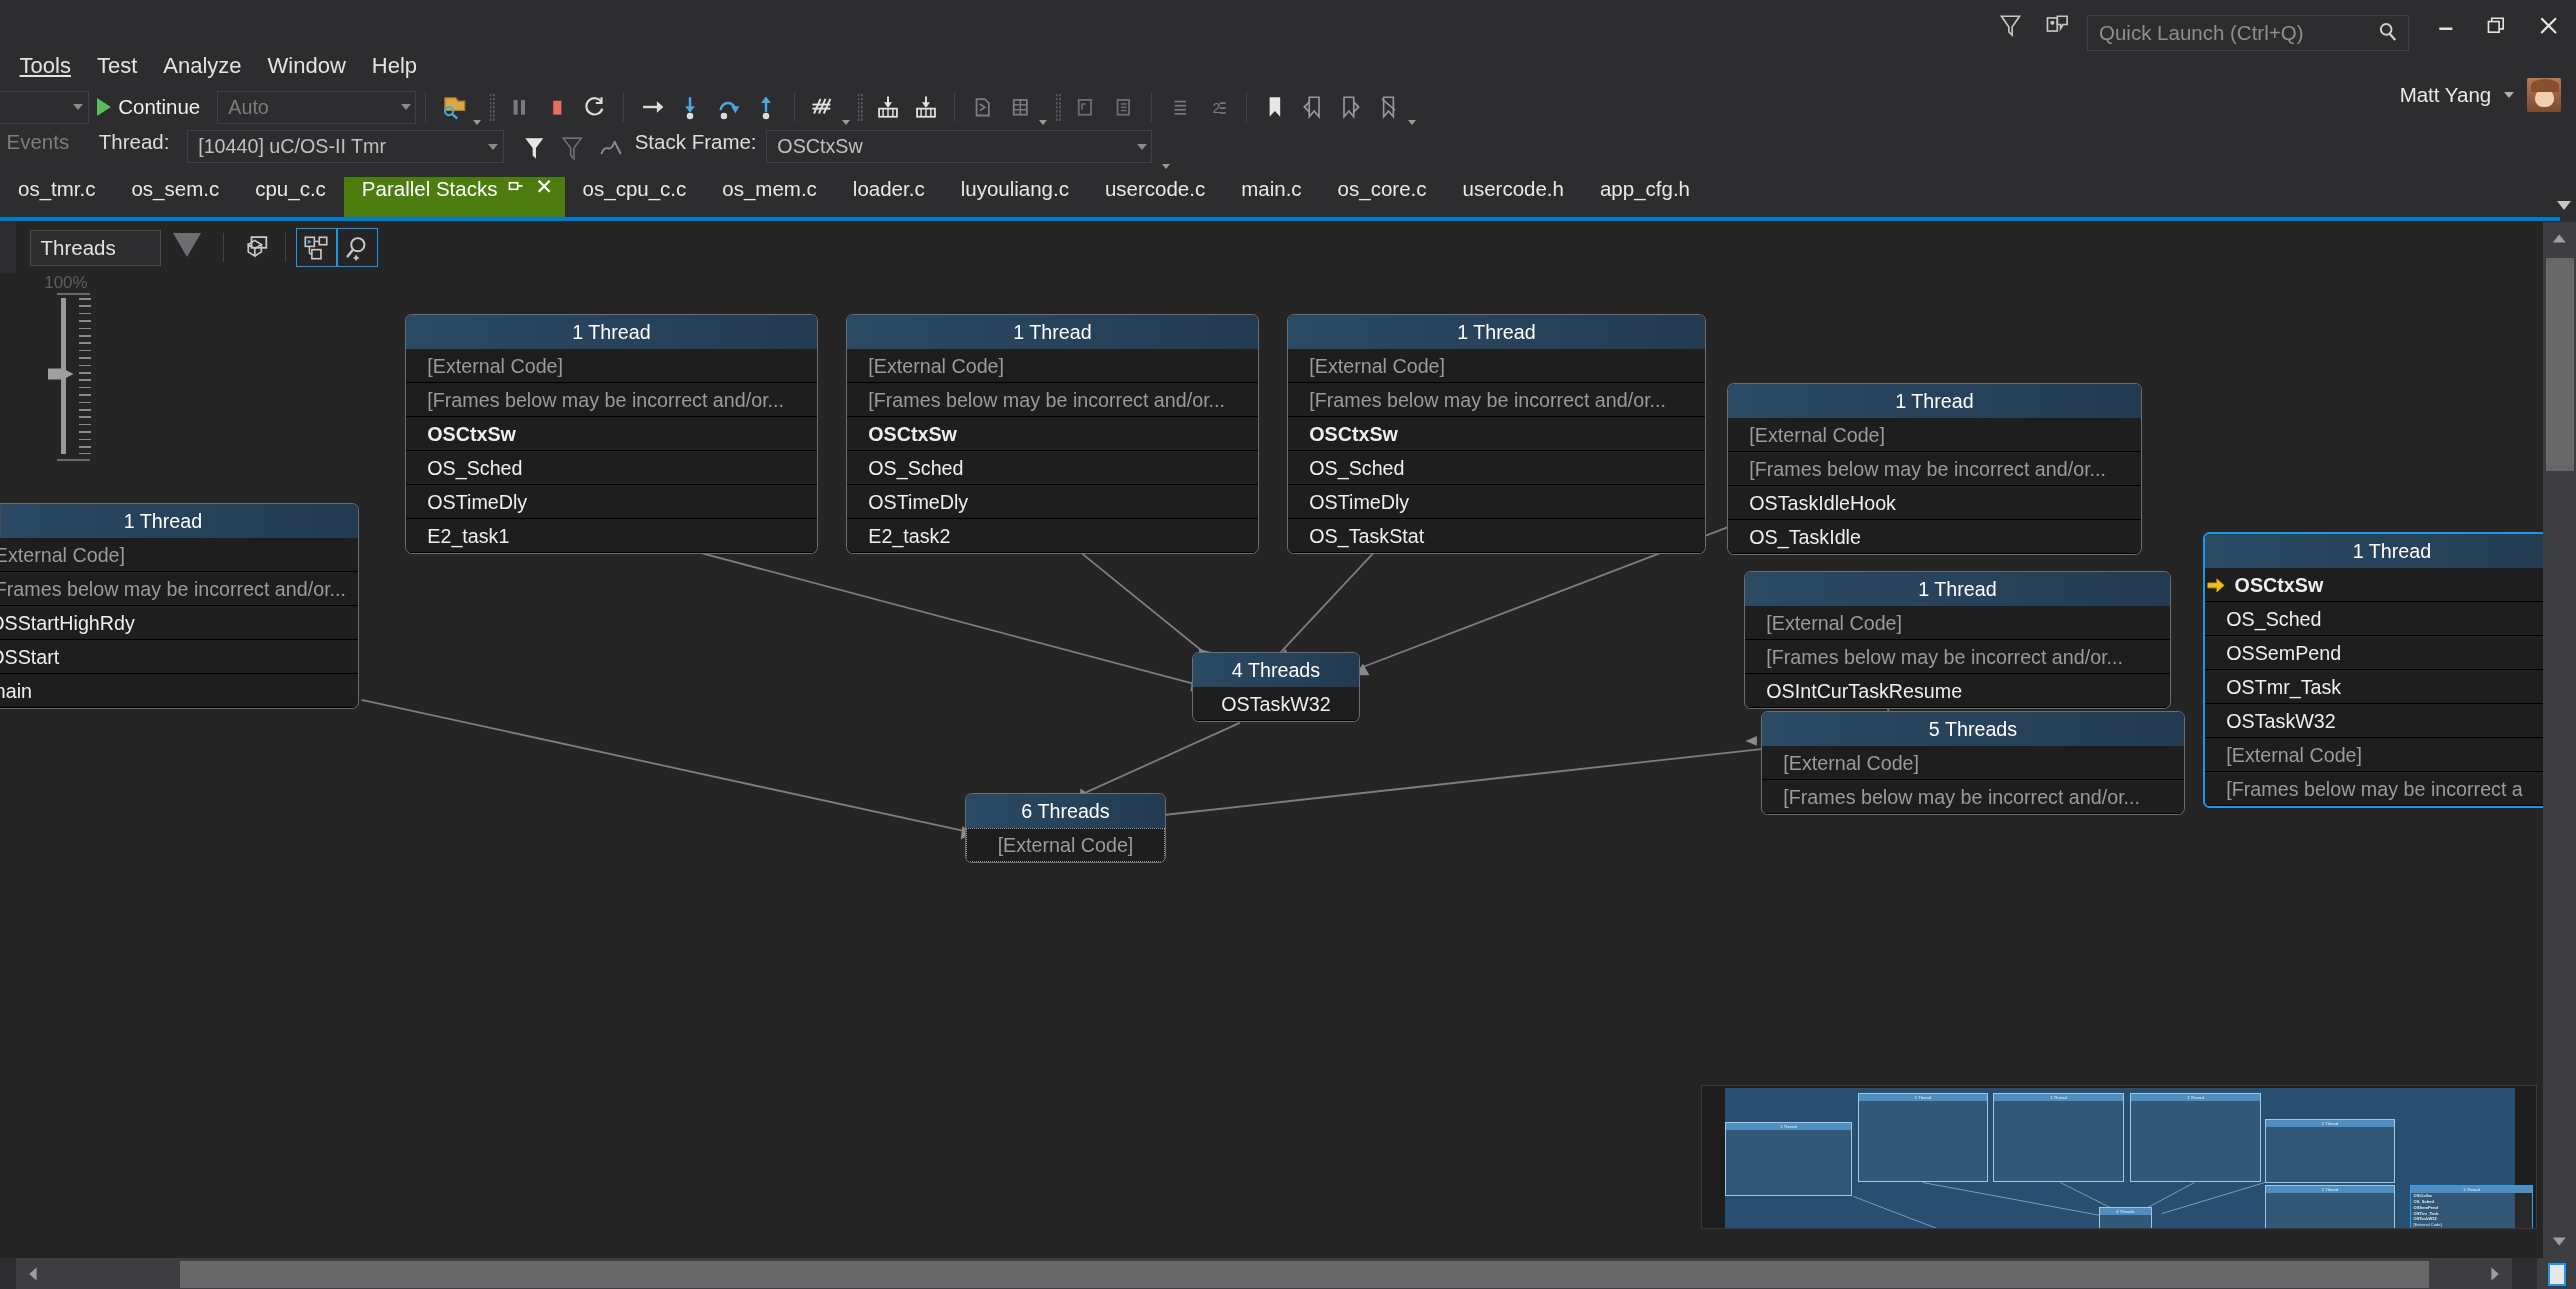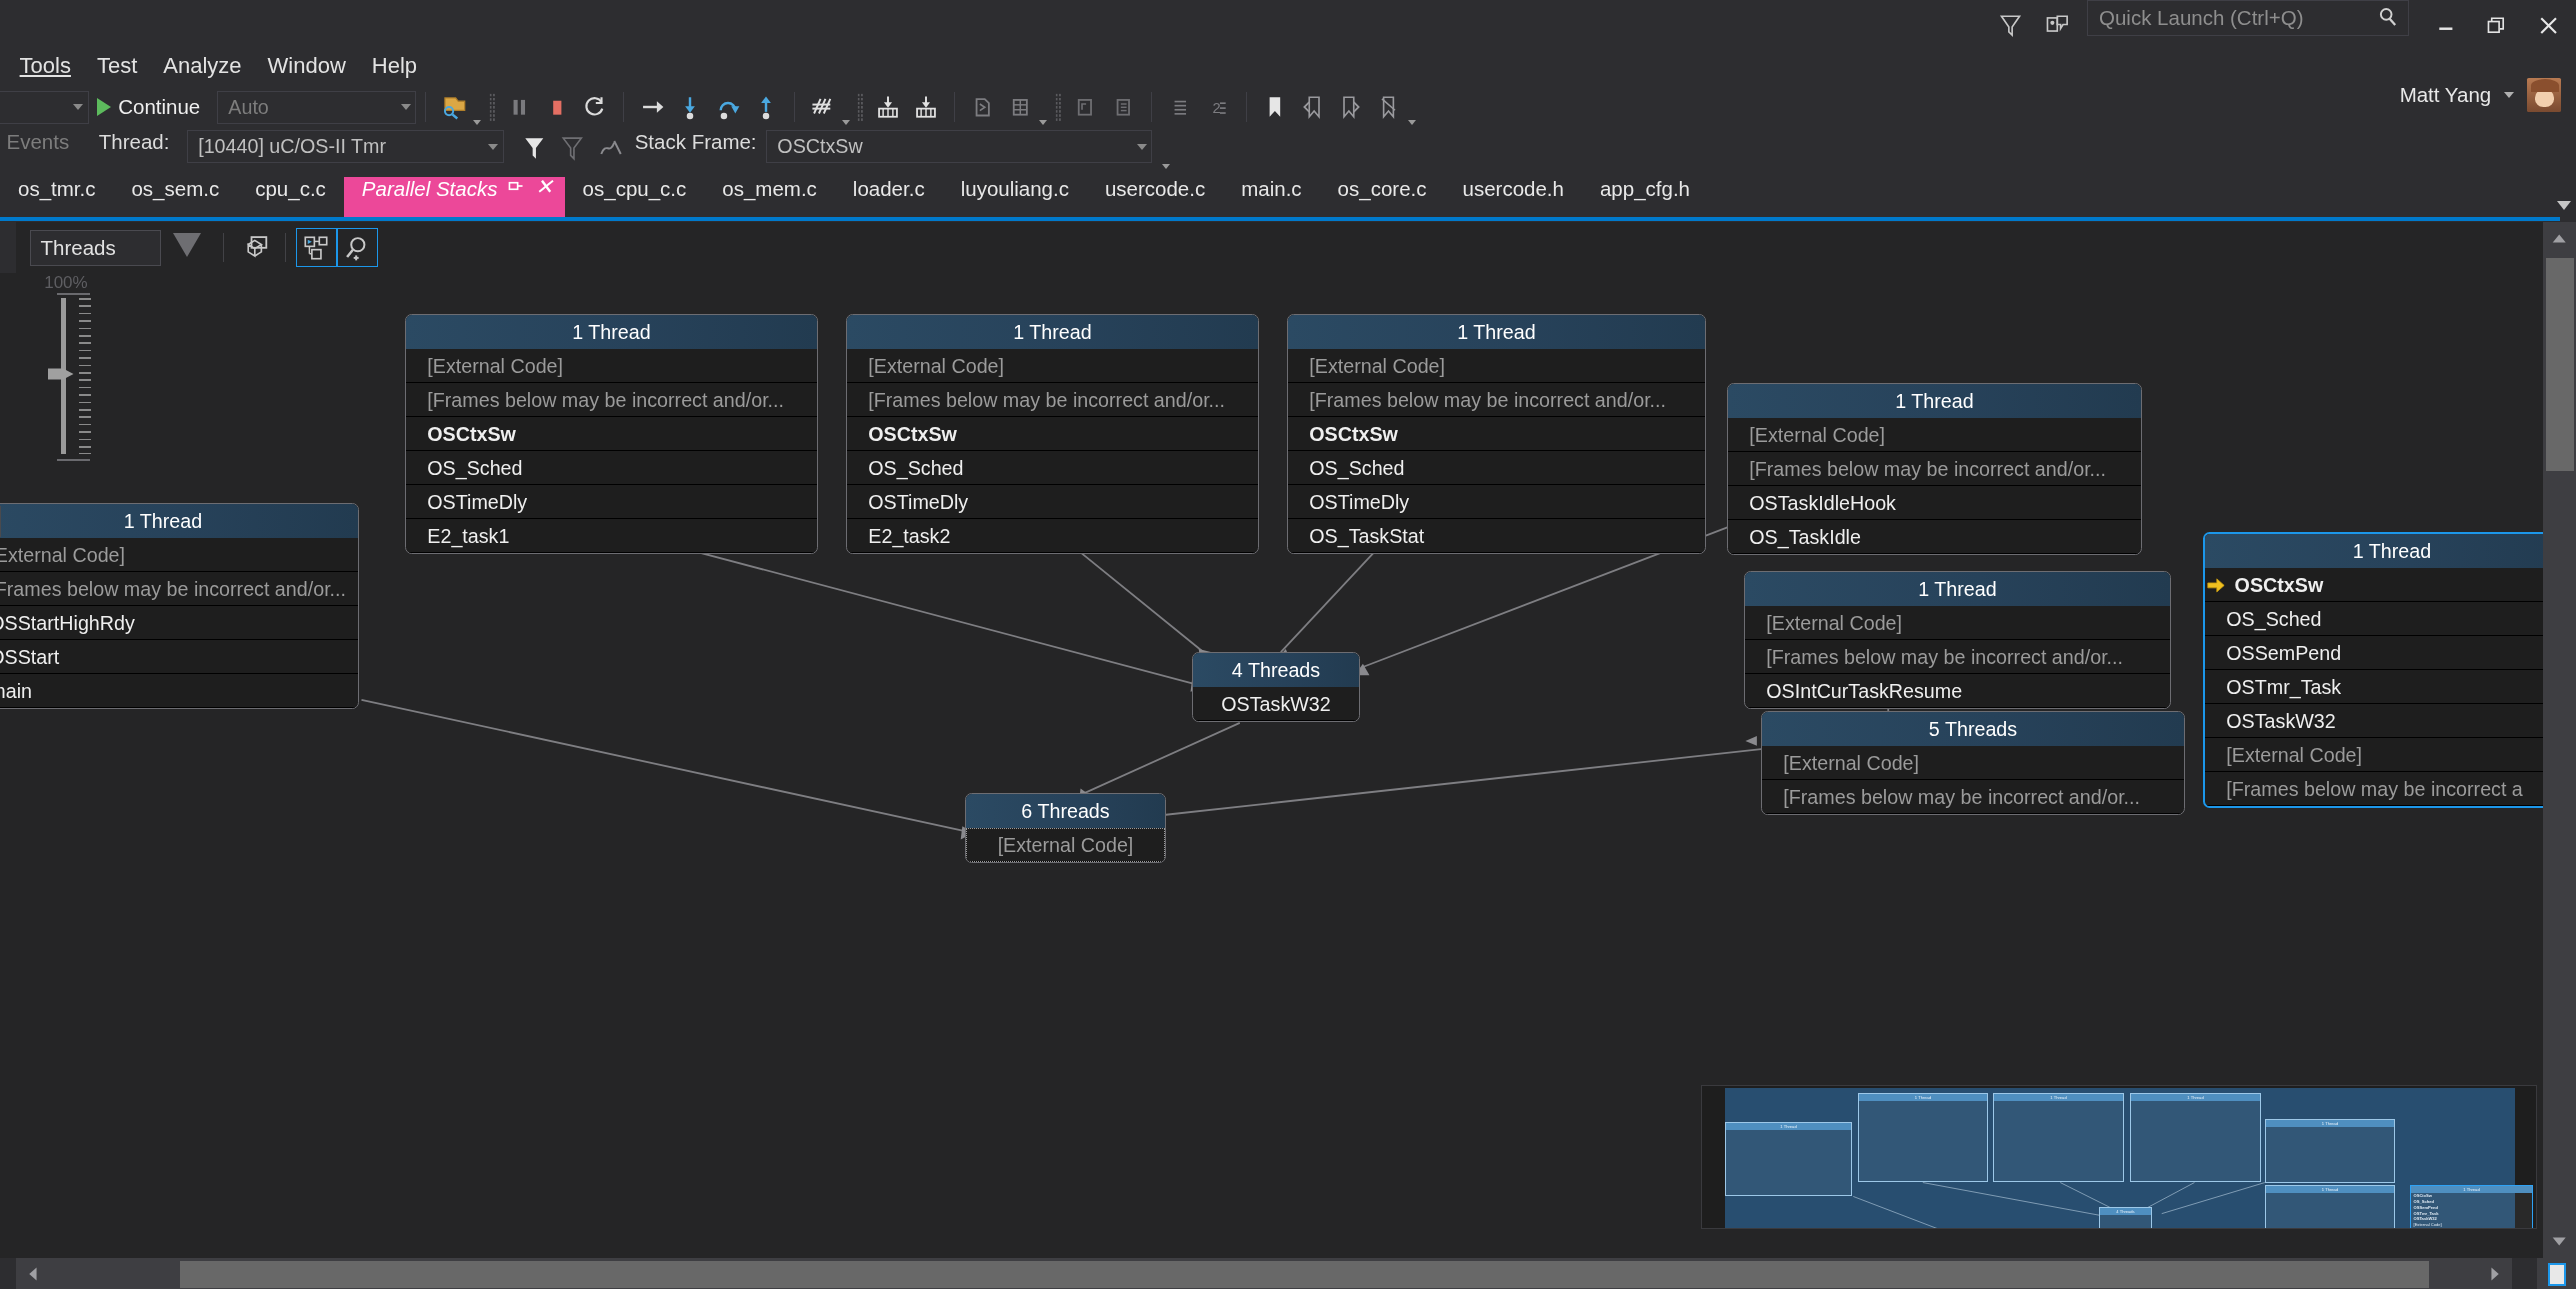--- a/index.html
+++ b/index.html
@@ -13,21 +13,21 @@
   }
   #app { position: relative; width: 2576px; height: 1290px; }
 
   
   .titlebar {
     position: absolute; left: 0; top: 0; width: 2576px; height: 51px;
     background: #2d2d30;
   }
   .tb-right {
     position: absolute; right: 0; top: 0; height: 51px;
-    display: flex; align-items: flex-start; gap: 0;
+    display: flex; align-items: flex-end; gap: 0;
   }
   .tb-icon {
     width: 46px; height: 51px; display: flex; align-items: center; justify-content: center;
     color: #c8c8c8;
   }
   .quicklaunch {
     width: 322px; height: 36px; margin: 0 11.5px 0 6.6px;
     border: 0.8px solid #3f3f46; background: #2d2d30;
     display: flex; align-items: center; padding: 0 8.2px 0 11.5px;
   }
@@ -132,21 +132,21 @@
 
   
   .tabstrip {
     position: absolute; left: 0; top: 174px; width: 2576px; height: 46px;
     background: #2d2d30; display: flex; align-items: flex-end;
   }
   .tab {
     height: 43px; display: flex; align-items: flex-start; gap: 9.9px;
     padding: 0 18px; font-size: 20.5px; color: #e8e8e8; white-space: nowrap;
   }
-  .tab.active { background: #ec4899; color: #ffffff; padding-right: 11.5px; font-style: italic; }
+  .tab.active { background: #4d7c0f; color: #ffffff; padding-right: 11.5px; }
   .tab .pin { display: flex; align-items: center; color: #ffffff; }
   .tab .xclose { font-size: 21.3px; line-height: 1; color: #ffffff; }
   .tabs-overflow {
     position: absolute; right: 4.9px; bottom: 9.9px;
     width: 0; height: 0;
     border-left: 7.4px solid transparent; border-right: 7.4px solid transparent;
     border-top: 9px solid #c6c6c6;
   }
   .tab-underline {
     position: absolute; left: 0; top: 217px; width: 2560px; height: 4.1px; background: #007acc;

